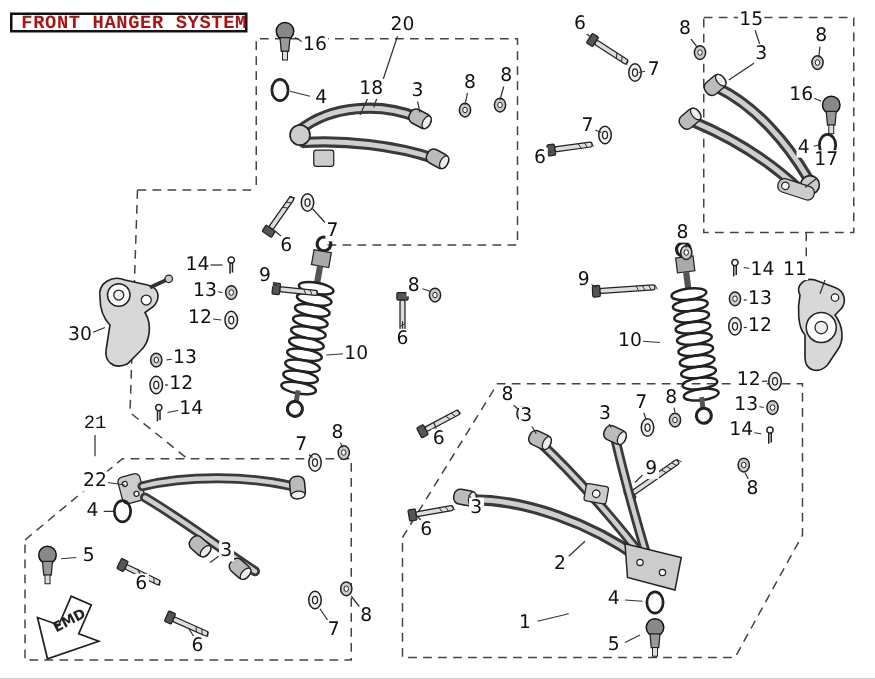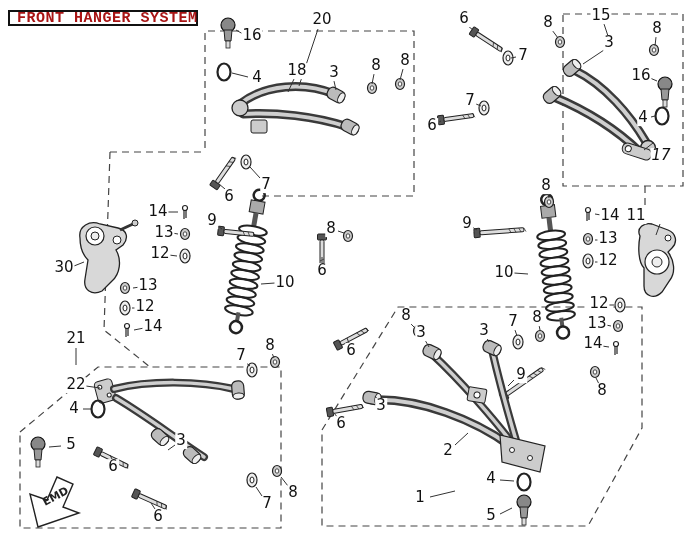--- a/index.html
+++ b/index.html
@@ -305,21 +305,21 @@
       <div class="callout" style="left: 266px; top: 185px;">7</div>
       <div class="callout" style="left: 229px; top: 197px;">6</div>
       <div class="callout" style="left: 464px; top: 19px;">6</div>
       <div class="callout" style="left: 523px; top: 56px;">7</div>
       <div class="callout" style="left: 548px; top: 23px;">8</div>
       <div class="callout" style="left: 601px; top: 16px;">15</div>
       <div class="callout" style="left: 609px; top: 43px;">3</div>
       <div class="callout" style="left: 657px; top: 29px;">8</div>
       <div class="callout" style="left: 641px; top: 76px;">16</div>
       <div class="callout" style="left: 643px; top: 118px;">4</div>
-      <div class="callout" style="left: 661px; top: 156px; font-style: italic;">17</div>
+      <div class="callout" style="left: 661px; top: 128px;">17</div>
       <div class="callout" style="left: 470px; top: 101px;">7</div>
       <div class="callout" style="left: 432px; top: 126px;">6</div>
       <div class="callout" style="left: 212px; top: 221px;">9</div>
       <div class="callout" style="left: 331px; top: 229px;">8</div>
       <div class="callout" style="left: 285px; top: 283px;">10</div>
       <div class="callout" style="left: 322px; top: 271px;">6</div>
       <div class="callout" style="left: 158px; top: 212px;">14</div>
       <div class="callout" style="left: 164px; top: 233px;">13</div>
       <div class="callout" style="left: 160px; top: 254px;">12</div>
       <div class="callout" style="left: 64px; top: 268px;">30</div>
@@ -333,21 +333,21 @@
       <div class="callout" style="left: 610px; top: 216px;">14</div>
       <div class="callout" style="left: 608px; top: 239px;">13</div>
       <div class="callout" style="left: 608px; top: 261px;">12</div>
       <div class="callout" style="left: 599px; top: 304px;">12</div>
       <div class="callout" style="left: 597px; top: 324px;">13</div>
       <div class="callout" style="left: 593px; top: 344px;">14</div>
       <div class="callout" style="left: 513px; top: 322px;">7</div>
       <div class="callout" style="left: 537px; top: 318px;">8</div>
       <div class="callout" style="left: 521px; top: 375px;">9</div>
       <div class="callout" style="left: 602px; top: 391px;">8</div>
-      <div class="callout" style="left: 76px; top: 339px;">21</div>
+      <div class="callout" style="left: 76px; top: 339px; font-family: Liberation Mono, monospace;">21</div>
       <div class="callout" style="left: 76px; top: 385px; text-align: right;">22</div>
       <div class="callout" style="left: 74px; top: 409px;">4</div>
       <div class="callout" style="left: 71px; top: 445px;">5</div>
       <div class="callout" style="left: 241px; top: 356px;">7</div>
       <div class="callout" style="left: 270px; top: 346px;">8</div>
       <div class="callout" style="left: 181px; top: 441px;">3</div>
       <div class="callout" style="left: 113px; top: 467px;">6</div>
       <div class="callout" style="left: 158px; top: 517px;">6</div>
       <div class="callout" style="left: 267px; top: 504px;">7</div>
       <div class="callout" style="left: 293px; top: 493px;">8</div>

